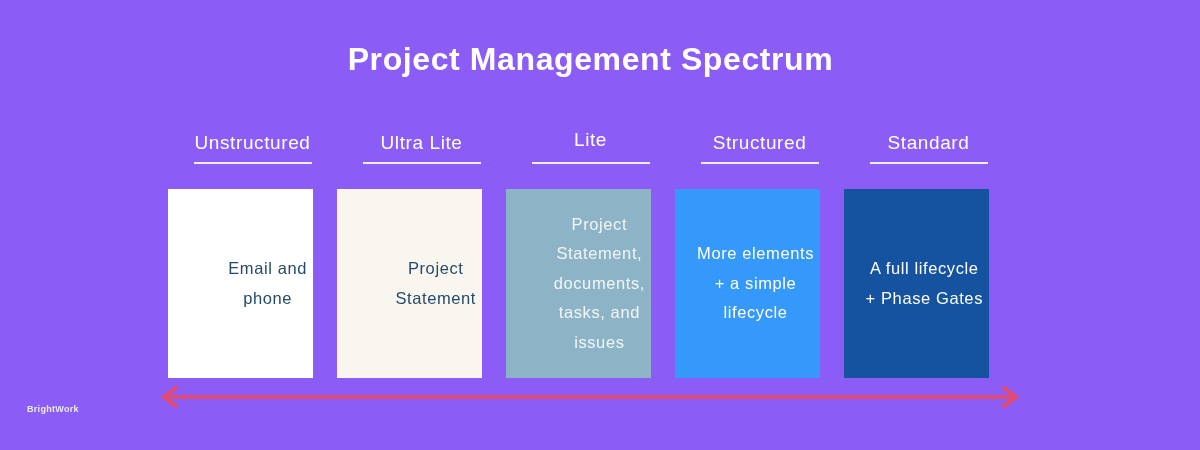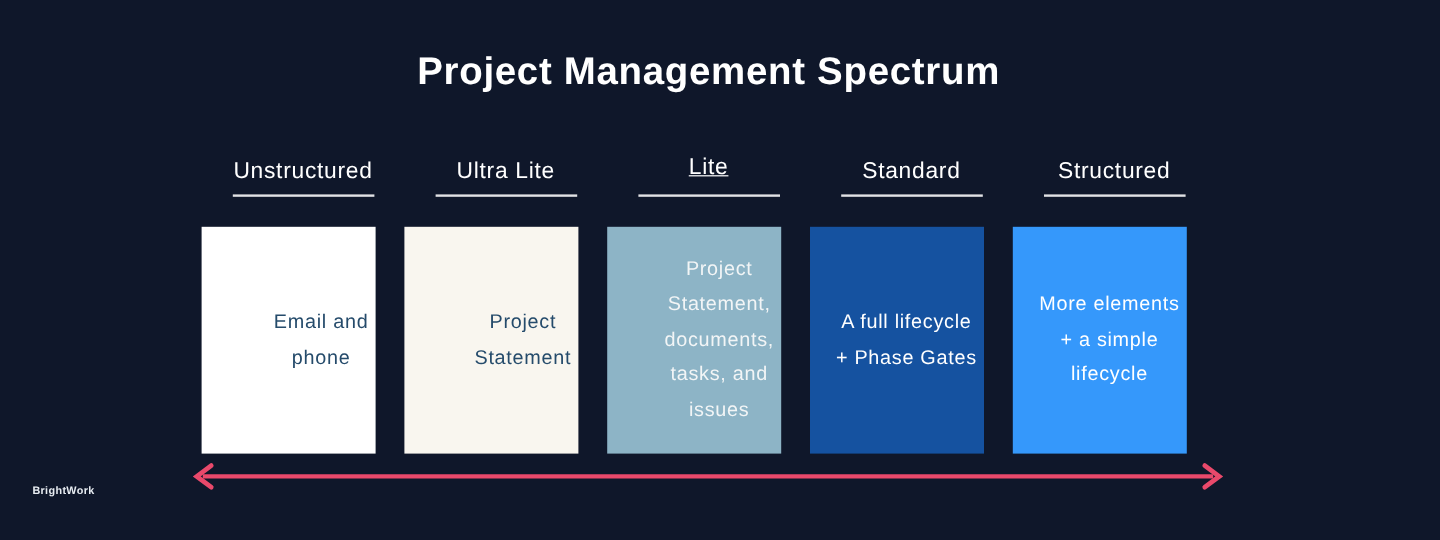--- a/index.html
+++ b/index.html
@@ -42,21 +42,21 @@
   .col-label {
     display: block;
     margin-top: 3px;
     font-size: 19px;
     font-weight: 500;
     letter-spacing: 0.6px;
     color: #FFFFFF;
     line-height: 24px;
   }
   
-  .column:nth-child(3) .col-label { transform: translateY(-3px); text-decoration: underline; }
+  .column:nth-child(3) .col-label { transform: translateY(-3px); }
   .col-underline {
     width: 118px;
     height: 2px;
     margin: 7px auto 0 auto;
     background: rgba(255,255,255,0.88);
   }
   .card {
     width: 145px;
     height: 189px;
     display: flex;
@@ -83,21 +83,21 @@
     top: 404px;
     font-size: 9px;
     font-weight: 700;
     letter-spacing: 0.3px;
     color: #E8EDF2;
   }
 </style>
 </head>
 <body>
 
-<div class="canvas" style="background: #0f172a;">
+<div class="canvas" style="background: #8b5cf6;">
 
   <div class="title">Project Management Spectrum</div>
 
   <div class="columns">
 
     <div class="column">
       <div class="col-header">
         <span class="col-label">Unstructured</span>
         <div class="col-underline"></div>
       </div>
@@ -127,38 +127,38 @@
         <div class="card-text" style="color: rgb(242, 245, 246);">Project
 Statement,
 documents,
 tasks, and
 issues</div>
       </div>
     </div>
 
     <div class="column">
       <div class="col-header">
-        <span class="col-label">Standard</span>
-        <div class="col-underline"></div>
-      </div>
-      <div class="card" style="background: rgb(21, 82, 160);">
-        <div class="card-text" style="color: rgb(255, 255, 255);">A full lifecycle
-+ Phase Gates</div>
-      </div>
-    </div>
-
-    <div class="column">
-      <div class="col-header">
         <span class="col-label">Structured</span>
         <div class="col-underline"></div>
       </div>
       <div class="card" style="background: rgb(53, 152, 251);">
         <div class="card-text" style="color: rgb(255, 255, 255);">More elements
 + a simple
 lifecycle</div>
+      </div>
+    </div>
+
+    <div class="column">
+      <div class="col-header">
+        <span class="col-label">Standard</span>
+        <div class="col-underline"></div>
+      </div>
+      <div class="card" style="background: rgb(21, 82, 160);">
+        <div class="card-text" style="color: rgb(255, 255, 255);">A full lifecycle
++ Phase Gates</div>
       </div>
     </div>
 
   </div>
 
   <svg class="spectrum-arrow" width="866" height="26" viewBox="0 0 866 26">
     <line x1="12" y1="13" x2="854" y2="13" stroke-width="3.5" stroke="#E9496B"></line>
     <polyline points="19,4 7,13 19,22" fill="none" stroke-width="4" stroke-linecap="round" stroke-linejoin="miter" stroke="#E9496B"></polyline>
     <polyline points="847,4 859,13 847,22" fill="none" stroke-width="4" stroke-linecap="round" stroke-linejoin="miter" stroke="#E9496B"></polyline>
   </svg>

